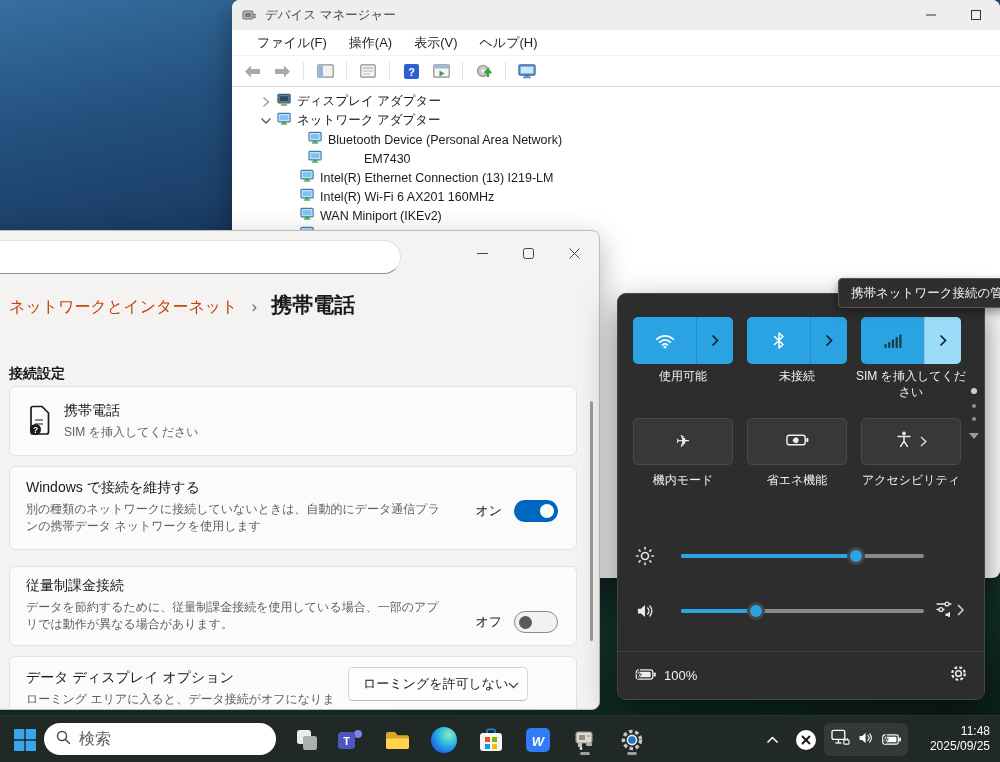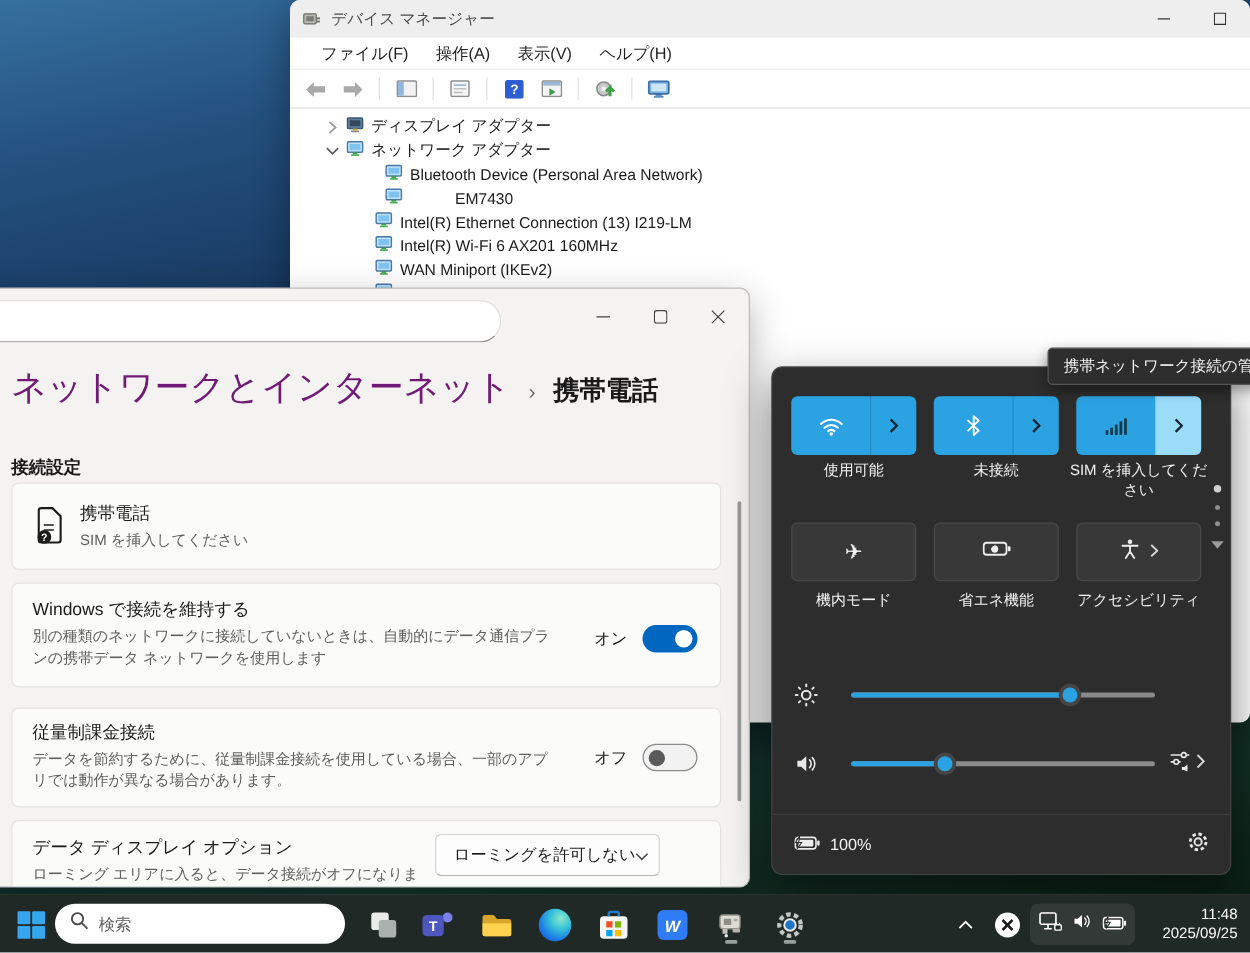--- a/index.html
+++ b/index.html
@@ -29,21 +29,21 @@
 
   
   .settings-window { position:absolute; left:-24px; top:230px; width:624px; height:480px;
     background:#f5f3f2; border:1px solid #bdbdbd; border-radius:8px; box-shadow:0 10px 30px rgba(0,0,0,.30); overflow:hidden; }
   .sw-search { position:absolute; left:-6px; top:9px; width:430px; height:34px; background:#fff;
     border:1px solid #e3e1e0; border-bottom:1.5px solid #8f8d8c; border-radius:17px; }
   .sw-search input { width:100%; height:100%; border:none; outline:none; background:transparent; border-radius:17px; padding:0 16px; font-size:13px; color:#333; font-family:inherit; }
   .sw-caption-btns { position:absolute; right:2px; top:4px; display:flex; }
   .sw-caption-btn { width:46px; height:36px; display:flex; align-items:center; justify-content:center; }
   .sw-breadcrumb { position:absolute; left:32px; top:60px; display:flex; align-items:baseline; gap:14px; white-space:nowrap; }
-  .sw-bc-root { font-size:28px; color:#701a75; }
+  .sw-bc-root { font-size:16px; color:#c2410c; }
   .sw-bc-sep { font-size:17px; color:#6b6b6b; }
   .sw-bc-current { font-size:21px; font-weight:700; color:#1a1a1a; }
   .sw-section { position:absolute; left:32px; top:134px; font-size:14px; font-weight:700; color:#1a1a1a; }
   .sw-card { position:absolute; left:32px; width:568px; background:#fbfbfa; border:1px solid #e5e3e2; border-radius:6px; }
   .sw-card-title { font-size:14px; color:#1a1a1a; }
   .sw-card-desc { font-size:12px; color:#5e5e5e; line-height:17px; margin-top:4px; }
   .toggle-row { position:absolute; right:18px; display:flex; align-items:center; gap:12px; }
   .toggle-label { font-size:13px; color:#1a1a1a; }
   .toggle { width:44px; height:22px; border-radius:11px; position:relative; }
   .toggle.on { background:#0067c0; }
@@ -75,21 +75,21 @@
   
   .qs-tooltip { position:absolute; left:838px; top:278px; height:30px; line-height:28px; padding:0 12px;
     background:#2e2e2e; border:1px solid #555; border-radius:4px; color:#f2f2f2; font-size:12.5px; white-space:nowrap;
     box-shadow:0 4px 10px rgba(0,0,0,.4); z-index:40; }
 
   
   .taskbar { position:absolute; left:0; bottom:0; width:1000px; height:47px; background:#212926; border-top:1px solid rgba(255,255,255,.04);
     display:flex; align-items:center; z-index:50; }
   .tb-start { position:absolute; left:10px; top:9px; width:30px; height:30px; display:flex; align-items:center; justify-content:center; }
   .tb-search { position:absolute; left:44px; top:7px; width:232px; height:32px; background:#fff; border-radius:16px; display:flex; align-items:center; padding:0 12px; gap:8px; }
-  .tb-search input { border:none; outline:none; background:transparent; font-size:13px; color:#333; width:170px; font-family:inherit; }
+  .tb-search input { border:none; outline:none; background:transparent; font-size:16px; color:#333; width:170px; font-family:inherit; }
   .tb-search input::placeholder { color:#616161; }
   .tb-appicon { position:absolute; top:7px; width:34px; height:34px; display:flex; align-items:center; justify-content:center; }
   .tb-indicator { position:absolute; bottom:2px; left:50%; transform:translateX(-50%); width:10px; height:3px; border-radius:2px; background:#9aa09d; }
   .tray-group { position:absolute; left:824px; top:7px; width:84px; height:33px; background:rgba(255,255,255,.08); border-radius:6px;
     display:flex; align-items:center; justify-content:space-evenly; }
   .tb-clock { position:absolute; right:10px; top:8px; text-align:right; color:#fff; font-size:12px; line-height:15px; white-space:nowrap; }
 
   .icon-center { display:flex; align-items:center; justify-content:center; }
 </style>
 </head>
@@ -336,21 +336,21 @@
             <div class="knob"></div>
           </div>
       </div>
     </div>
 
     <div class="sw-card" style="top:335px; height:80px;">
       <div style="position:absolute; left:16px; top:10px; width:420px;">
         <div class="sw-card-title">従量制課金接続</div>
         <div class="sw-card-desc" style="max-width:418px;">データを節約するために、従量制課金接続を使用している場合、一部のアプリでは動作が異なる場合があります。</div>
       </div>
-      <div class="toggle-row" style="top:28px;">
+      <div class="toggle-row" style="top:44px;">
         <span class="toggle-label">オフ</span>
         <div class="toggle off">
             <div class="knob"></div>
           </div>
       </div>
     </div>
 
     <div class="sw-card" style="top:425px; height:70px;">
       <div style="position:absolute; left:16px; top:12px; width:330px;">
         <div class="sw-card-title">データ ディスプレイ オプション</div>

